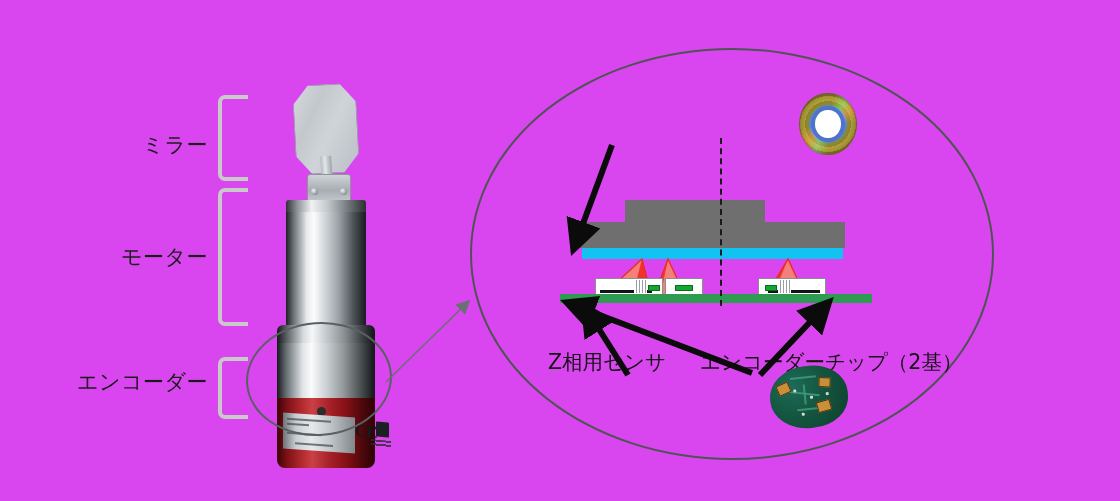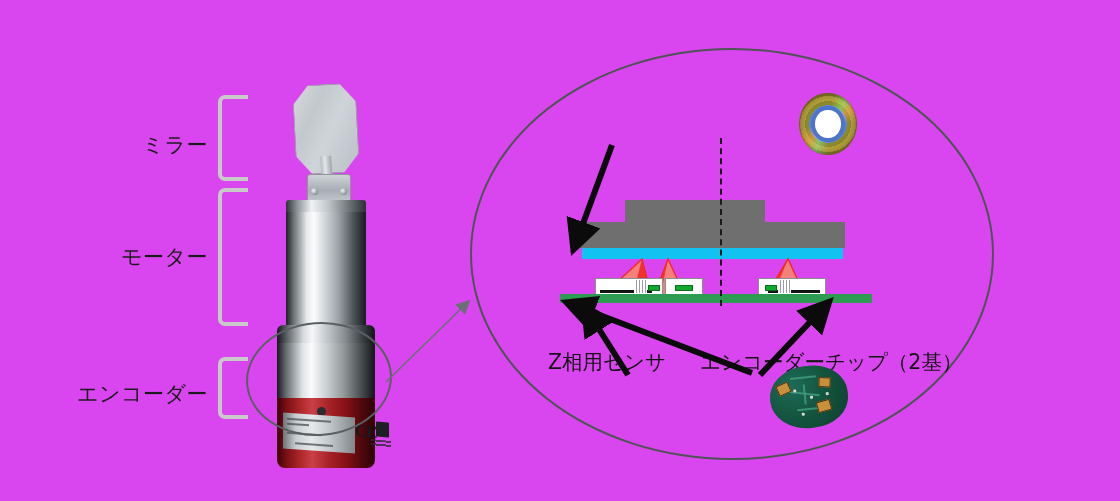--- a/index.html
+++ b/index.html
@@ -21,21 +21,21 @@
     position: absolute;
     color: #1a1a1a;
     font-size: 21px;
     letter-spacing: 0.5px;
     white-space: nowrap;
     text-align: right;
     font-family: "DejaVu Sans", "Liberation Sans", sans-serif;
   }
   #label-mirror   { left: 60px;  top: 131px; width: 148px; }
   #label-motor    { left: 60px;  top: 243px; width: 148px; }
-  #label-encoder  { left: 40px;  top: 368px; width: 168px; margin-top: 12px; }
+  #label-encoder  { left: 40px;  top: 368px; width: 168px; }
 
   
   .bracket {
     position: absolute;
     border: 4px solid #c9c9c9;
     border-right: none;
     border-radius: 7px 0 0 7px;
     box-sizing: border-box;
   }
   #bracket-mirror  { left: 218px; top: 95px;  width: 30px; height: 86px; }

